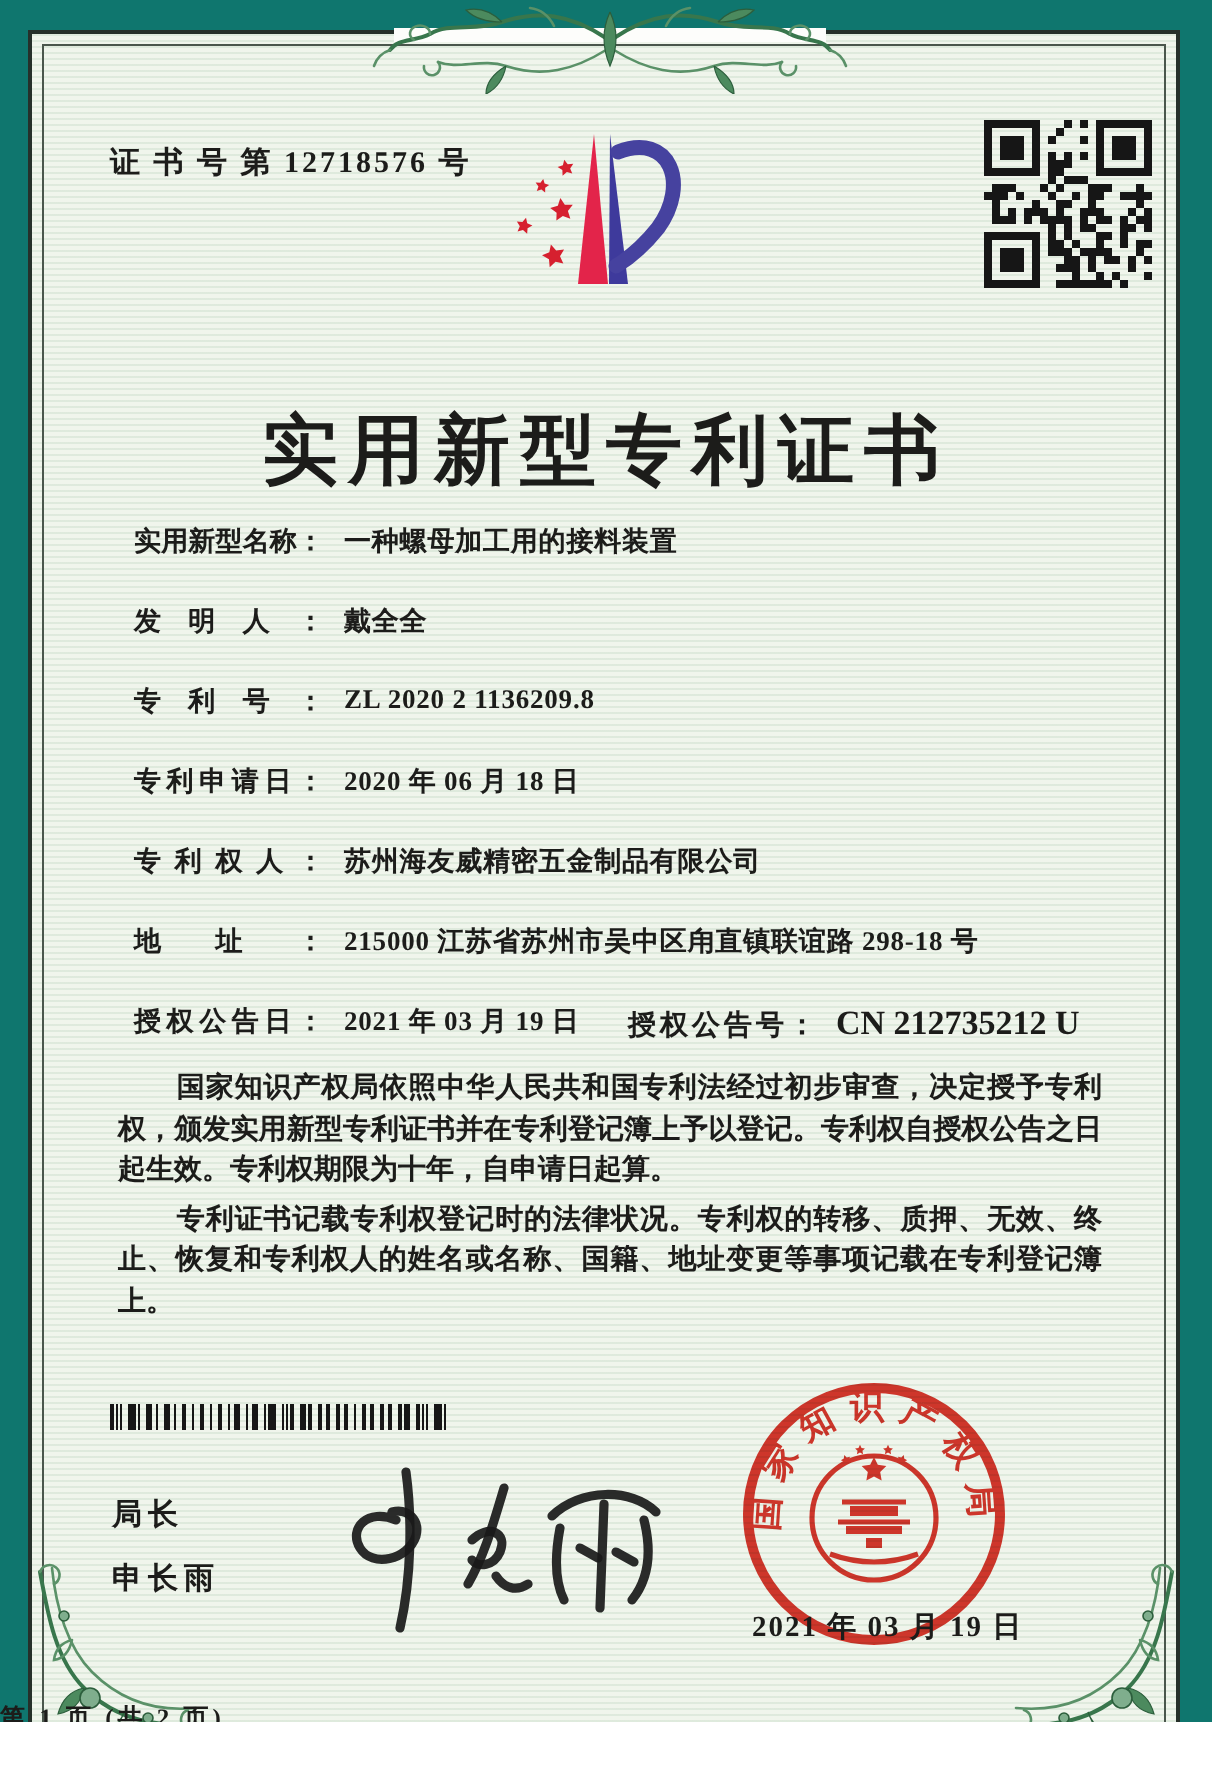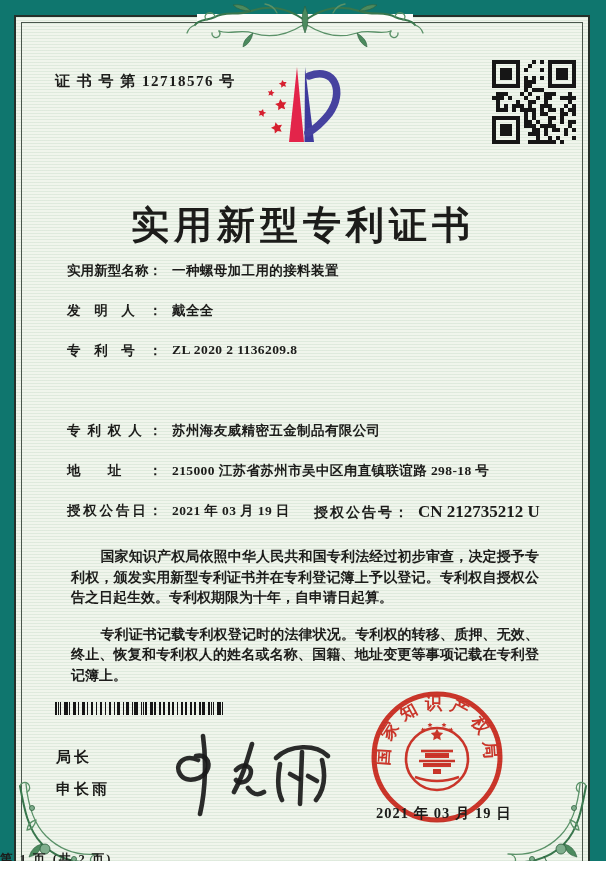--- a/index.html
+++ b/index.html
@@ -19,21 +19,21 @@
   .title{position:absolute;left:0;right:0;top:170px;text-align:center;font-size:38px;font-weight:700;letter-spacing:5px;margin-top:30px;}
   .row{position:absolute;left:67px;width:505px;display:flex;align-items:flex-start;}
   .row .lab{flex:none;display:inline-block;width:95px;font-size:13.5px;font-weight:700;
             text-align:justify;text-align-last:justify;}
   .row .val{margin-left:10px;font-size:13.5px;font-weight:600;letter-spacing:0.4px;white-space:nowrap;}
   .pair2{position:absolute;left:247px;top:0;display:flex;align-items:baseline;}
   .pair2 .lab2{font-size:14px;font-weight:700;letter-spacing:2px;}
   .pair2 .val2{margin-left:8px;font-size:17px;font-weight:600;}
   .paras{position:absolute;left:55px;top:531px;width:500px;font-size:14px;line-height:20.6px;
          text-align:justify;font-weight:600;}
-  .paras p{margin:16px;text-indent:2.1em;}
+  .paras p{margin:4px;text-indent:2.1em;}
   .barcode{position:absolute;left:55px;top:702px;width:170px;height:13px;
     background-image:
       repeating-linear-gradient(90deg,#161616 0 2px,rgba(0,0,0,0) 2px 5px,#161616 5px 6px,rgba(0,0,0,0) 6px 9px),
       repeating-linear-gradient(90deg,rgba(0,0,0,0) 0 3px,#161616 3px 4px,rgba(0,0,0,0) 4px 11px,#161616 11px 13px,rgba(0,0,0,0) 13px 17px);}
   .officer-title{position:absolute;left:56px;top:748px;font-family:"Liberation Sans","DejaVu Sans",sans-serif;
                  font-size:15px;font-weight:700;letter-spacing:3px;}
   .officer-name{position:absolute;left:56px;top:780px;font-family:"Liberation Sans","DejaVu Sans",sans-serif;
                 font-size:15px;font-weight:700;letter-spacing:3px;}
   .signature{position:absolute;left:140px;top:730px;}
   .signature path{stroke:#191919;stroke-width:4.6;fill:none;stroke-linecap:round;stroke-linejoin:round;opacity:.92;}
@@ -121,20 +121,24 @@
     <span class="val">一种螺母加工用的接料装置</span>
   </div>
   <div class="row" style="top:302px">
     <span class="lab">发明人：</span>
     <span class="val">戴全全</span>
   </div>
   <div class="row" style="top:342px">
     <span class="lab">专利号：</span>
     <span class="val">ZL 2020 2 1136209.8</span>
   </div>
+  <div class="row" style="top:382px">
+    <span class="lab">专利申请日：</span>
+    <span class="val">2020 年 06 月 18 日</span>
+  </div>
   <div class="row" style="top:422px">
     <span class="lab">专利权人：</span>
     <span class="val">苏州海友威精密五金制品有限公司</span>
   </div>
   <div class="row" style="top:462px">
     <span class="lab">地址：</span>
     <span class="val">215000 江苏省苏州市吴中区甪直镇联谊路 298-18 号</span>
   </div>
   <div class="row" style="top:502px">
     <span class="lab">授权公告日：</span>

